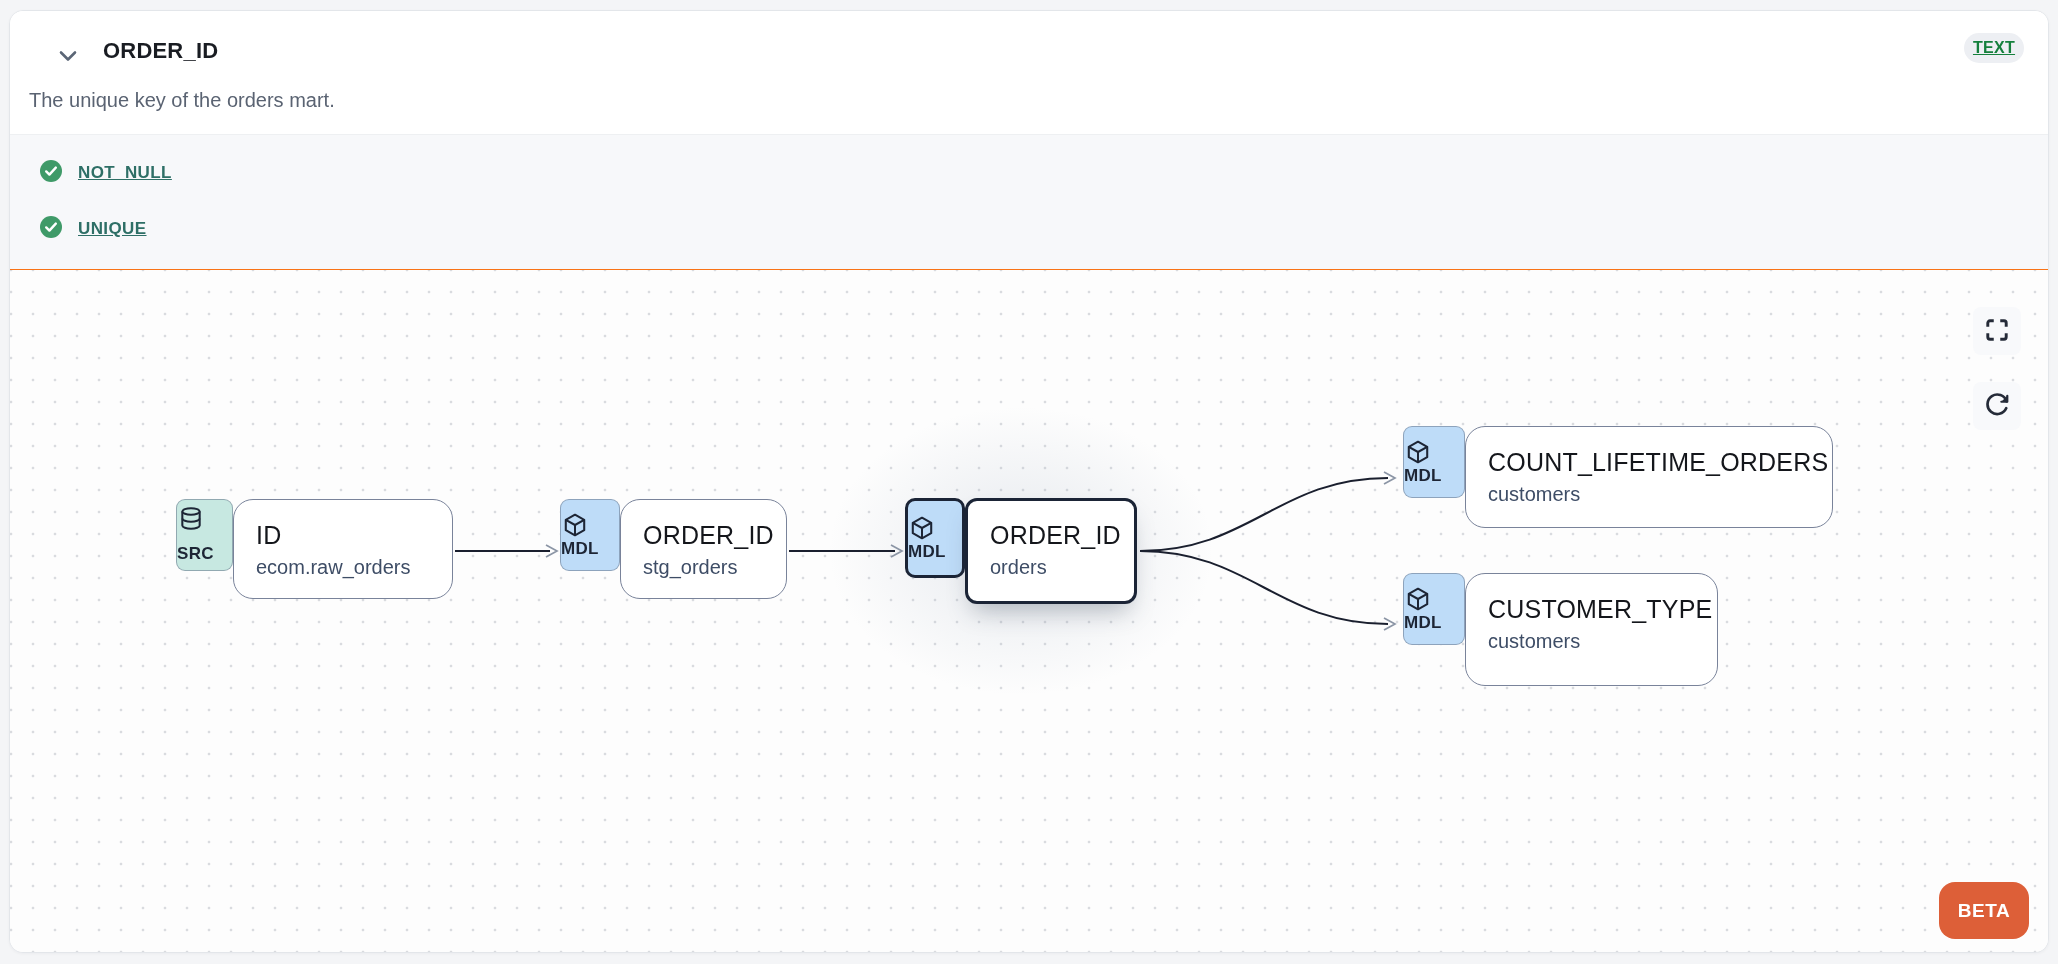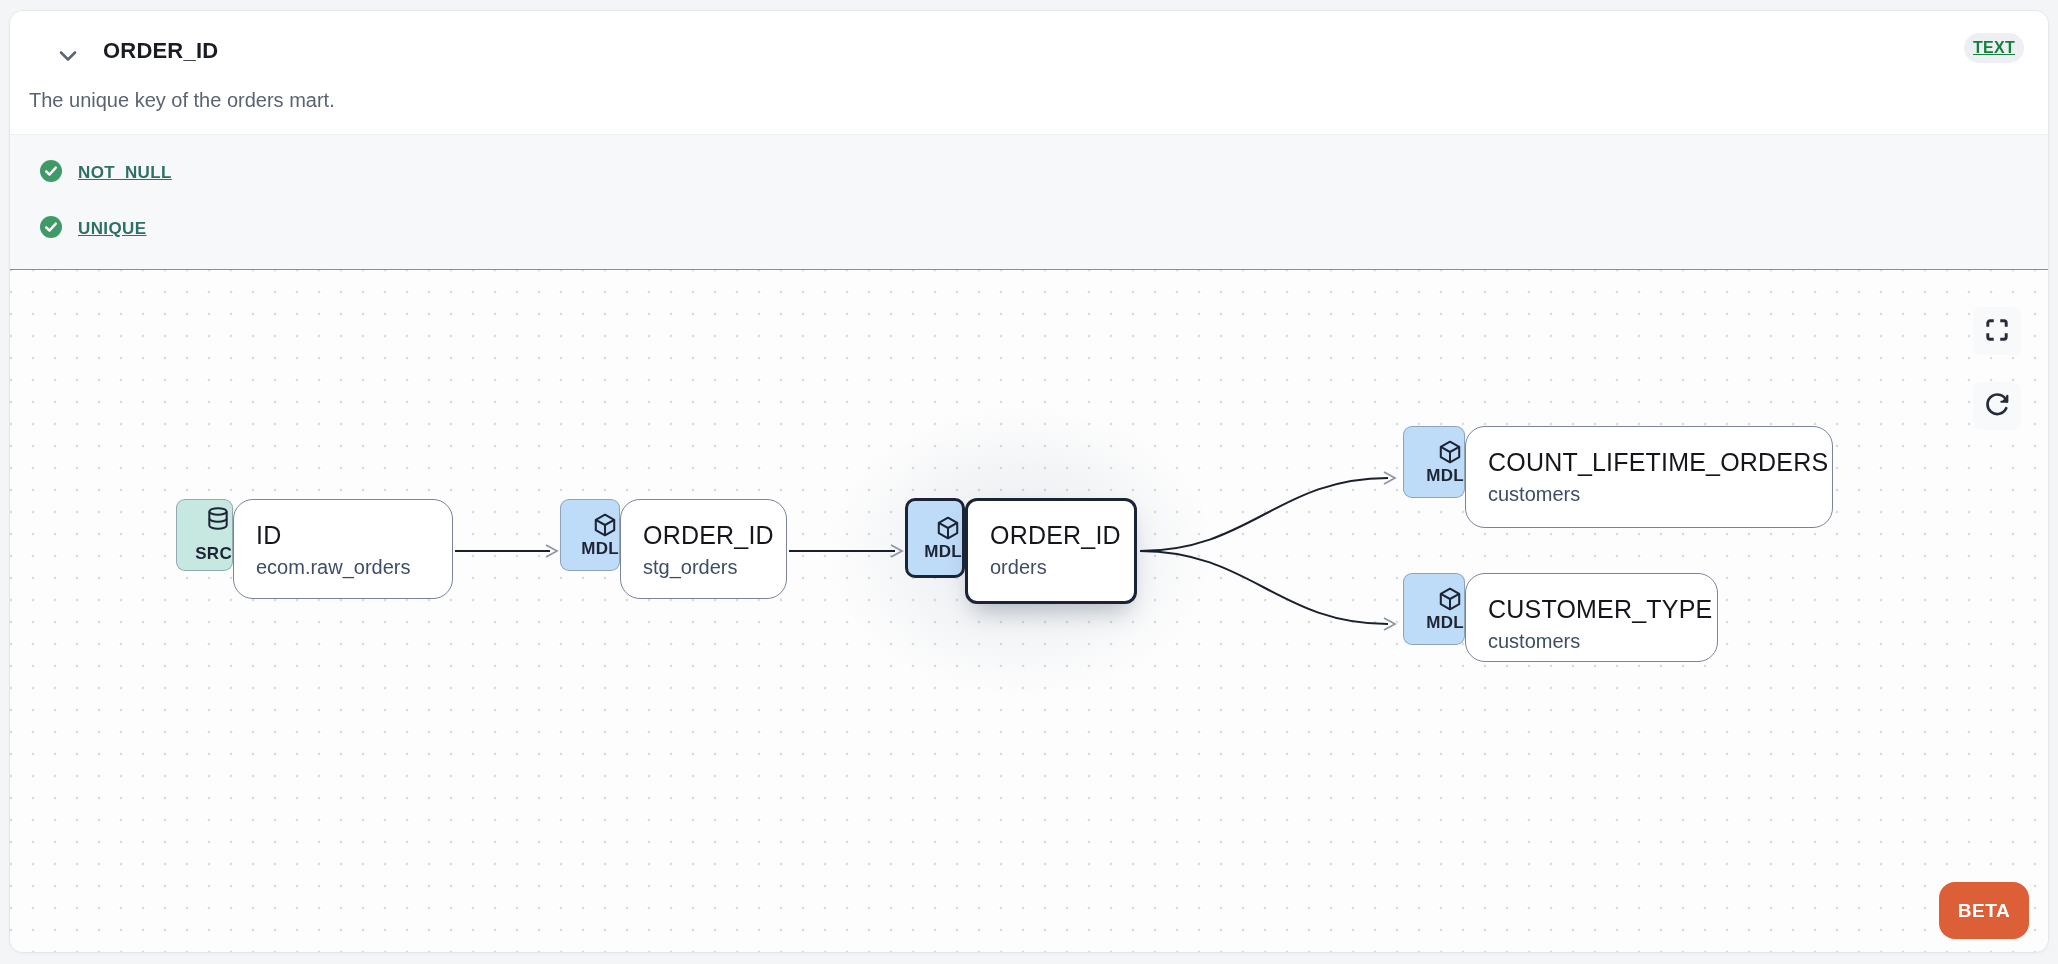--- a/index.html
+++ b/index.html
@@ -33,21 +33,21 @@
 
   .glow { position:absolute; left:811px; top:131px; width:400px; height:300px; pointer-events:none;
           background:radial-gradient(ellipse at center, rgba(148,163,184,0.22) 0%, rgba(148,163,184,0) 68%); }
 
   .edges { position:absolute; left:0; top:0; width:2038px; height:682px; pointer-events:none; }
 
   
   .node { position:absolute; cursor:pointer; }
   .badge { position:absolute; left:0; top:0; width:57px; height:72px; border-radius:9px;
            border:1px solid rgba(100,116,139,0.55);
-           display:flex; flex-direction:column; align-items:flex-end; justify-content:center; gap:1px; }
+           display:flex; flex-direction:column; align-items:flex-start; justify-content:center; gap:1px; }
   .badge .badge-label { font-size:17px; font-weight:600; color:#1d2535; letter-spacing:0.3px; }
   .badge svg { display:block; }
   .nbody { position:absolute; top:0; background:#fff; border:1px solid #79839a; border-radius:20px; padding:21px 0 0 22px; }
   .ntitle { font-size:25px; font-weight:500; color:#14161b; letter-spacing:0.2px; white-space:nowrap; }
   .nsub { margin-top:6px; font-size:20px; color:#3e4d66; white-space:nowrap; }
 
   .badge-src { background:#c7e8e1;gap:12px; }
   .badge-mdl { background:#bedcf8; }
 
   .node-selected .badge { border:3px solid #1b2436; border-radius:10px; }
@@ -192,21 +192,21 @@
       <div class="badge badge-mdl" style="width:62px;">
         <span>
           <svg width="28" height="26" viewBox="0 0 24 24" fill="none" stroke="#1d2535" stroke-width="1.9" stroke-linejoin="round">
               <path d="M12 2.5l8.5 4.75v9.5L12 21.5l-8.5-4.75v-9.5z"></path>
               <path d="M3.5 7.25L12 12l8.5-4.75"></path>
               <path d="M12 12v9.5"></path>
             </svg>
         </span>
         <span class="badge-label">MDL</span>
       </div>
-      <div class="nbody" style="left:62px; width:253px; height:89px;">
+      <div class="nbody" style="left:62px; width:253px; height:113px;">
         <div class="ntitle">CUSTOMER_TYPE</div>
         <div class="nsub">customers</div>
       </div>
     </div>
 
     <button class="ctrl-btn ctrl-fullscreen">
       <span>
         <svg width="26" height="26" viewBox="0 0 24 24" fill="none" stroke="#252b38" stroke-width="2.7">
             <path d="M9 3.5H5.5a2 2 0 0 0-2 2V9"></path>
             <path d="M15 3.5h3.5a2 2 0 0 1 2 2V9"></path>

